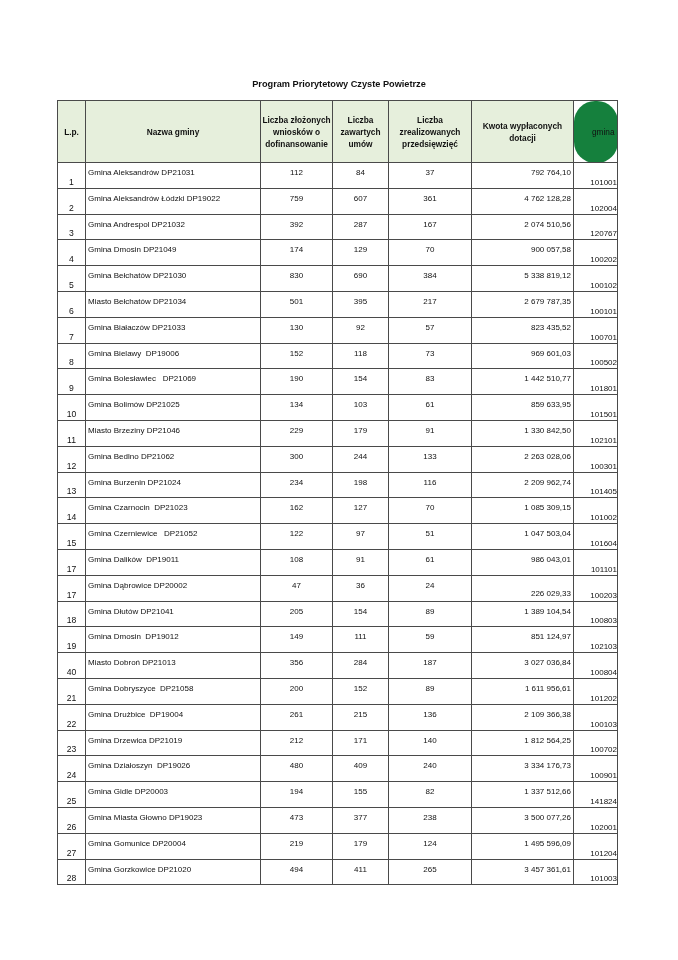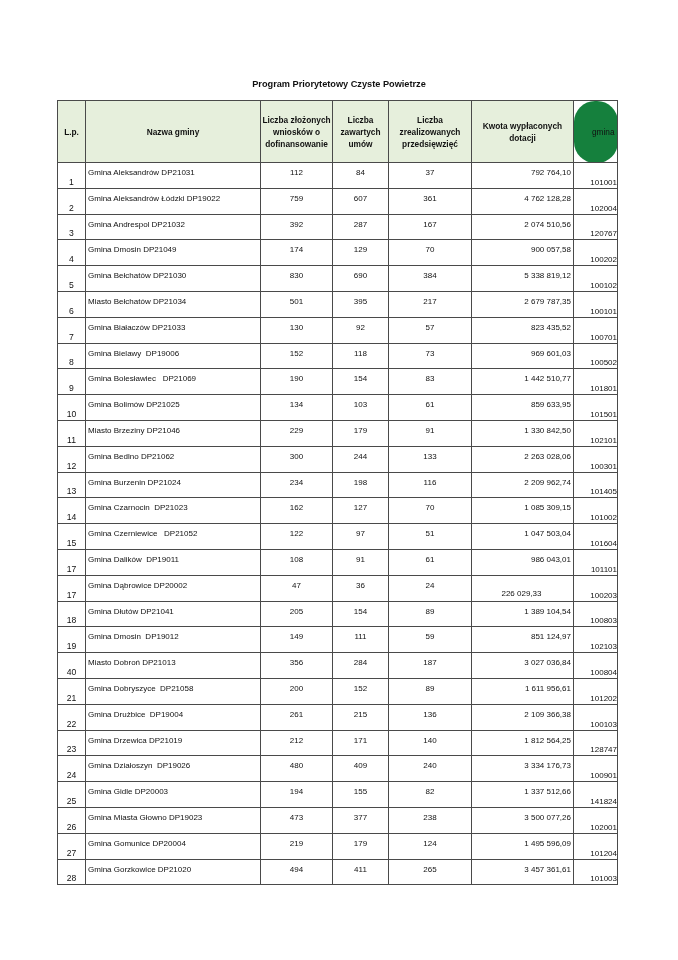--- a/index.html
+++ b/index.html
@@ -7,21 +7,21 @@
   .title { position: absolute; left: 0; width: 678px; top: 78px; text-align: center; font-weight: bold; font-size: 9.2px; line-height: 13px; }
   table { position: absolute; left: 57px; top: 100px; border-collapse: collapse; table-layout: fixed; font-size: 8px; }
   th, td { border: 1px solid #4a4a4a; padding: 0; }
   thead th { background: #e6efdc; font-weight: bold; font-size: 8.3px; line-height: 12px; height: 61px; text-align: center; vertical-align: middle; }
   thead th.gmina-h { background: #15803d; font-weight: normal; text-align: left; padding-left: 18px; border-radius: 21px; }
   tbody tr { height: 25.8px; }
   td.lp { text-align: center; vertical-align: bottom; font-size: 8.6px; padding-bottom: 1px; }
   td.name { text-align: left; vertical-align: top; padding: 5px 0 0 2px; white-space: pre; margin-left: 17px; }
   td.num { text-align: center; vertical-align: top; padding-top: 5px; }
   td.kwota { text-align: right; vertical-align: top; padding: 5px 2px 0 0; }
-  td.kwota.low { vertical-align: bottom; padding-bottom: 3px; padding-top: 5px; text-align: center; }
+  td.kwota.low { vertical-align: bottom; padding-bottom: 3px; padding-top: 5px; }
   td.code { text-align: right; vertical-align: bottom; padding: 0 0 1px 2px; }
 </style>
 </head>
 <body>
 
 <div class="title">
   <div>Program Priorytetowy Czyste Powietrze</div>
 </div>
 
 <table>
@@ -244,21 +244,21 @@
         <td class="kwota">2 109 366,38</td>
         <td class="code">100103</td>
       </tr>
       <tr>
         <td class="lp">23</td>
         <td class="name">Gmina Drzewica DP21019</td>
         <td class="num">212</td>
         <td class="num">171</td>
         <td class="num">140</td>
         <td class="kwota">1 812 564,25</td>
-        <td class="code">128747</td>
+        <td class="code">100702</td>
       </tr>
       <tr>
         <td class="lp">24</td>
         <td class="name">Gmina Działoszyn  DP19026</td>
         <td class="num">480</td>
         <td class="num">409</td>
         <td class="num">240</td>
         <td class="kwota">3 334 176,73</td>
         <td class="code">100901</td>
       </tr>

